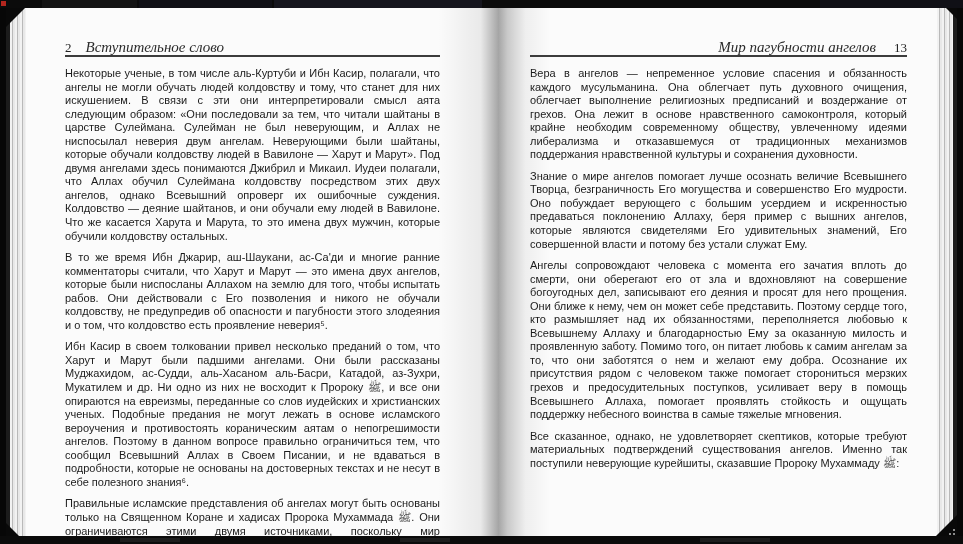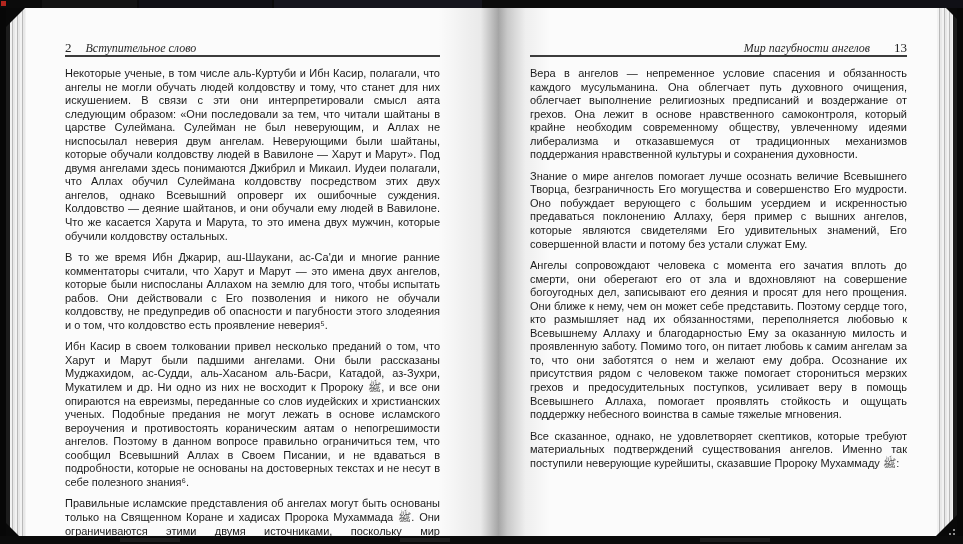--- a/index.html
+++ b/index.html
@@ -37,24 +37,24 @@
   .grip i:nth-child(1){right:0;bottom:0;}
   .grip i:nth-child(2){right:4px;bottom:0;}
   .grip i:nth-child(3){right:0;bottom:4px;}
   
   .page-col{position:absolute;top:0;height:100%;z-index:8;color:#1c1c1c;}
   .page-col.left{left:59px;width:375px;}
   .page-col.right{left:524px;width:377px;}
   .page-header{position:absolute;top:31px;left:0;right:0;height:16px;
     font-family:"Liberation Serif","DejaVu Serif",serif;white-space:nowrap;}
   .page-header .pgnum{font-size:13px;color:#222;}
-  .page-header .htitle{font-style:italic;font-size:12px;color:#2a2a2a;margin-top:48px;}
+  .page-header .htitle{font-style:italic;font-size:15px;color:#2a2a2a;margin-top:48px;}
   .page-header.hleft .pgnum{margin-right:14px;}
   .page-header.hright{text-align:right;}
-  .page-header.hright .pgnum{margin-left:24px;}
+  .page-header.hright .pgnum{margin-left:18px;}
   .hrule{position:absolute;top:48px;left:0;right:0;height:2px;background:#3c3c3c;}
   .body-text{position:absolute;top:60px;left:0;right:0;bottom:0;overflow:hidden;
     font-size:11px;line-height:13.55px;text-align:justify;color:#1b1b1b;}
   .body-text p{margin:0 0 8px 0;}
 </style>
 </head>
 <body>
 
 <div class="top-bar">
   <div class="seg s1" style="left:42px;width:95px;"></div>

